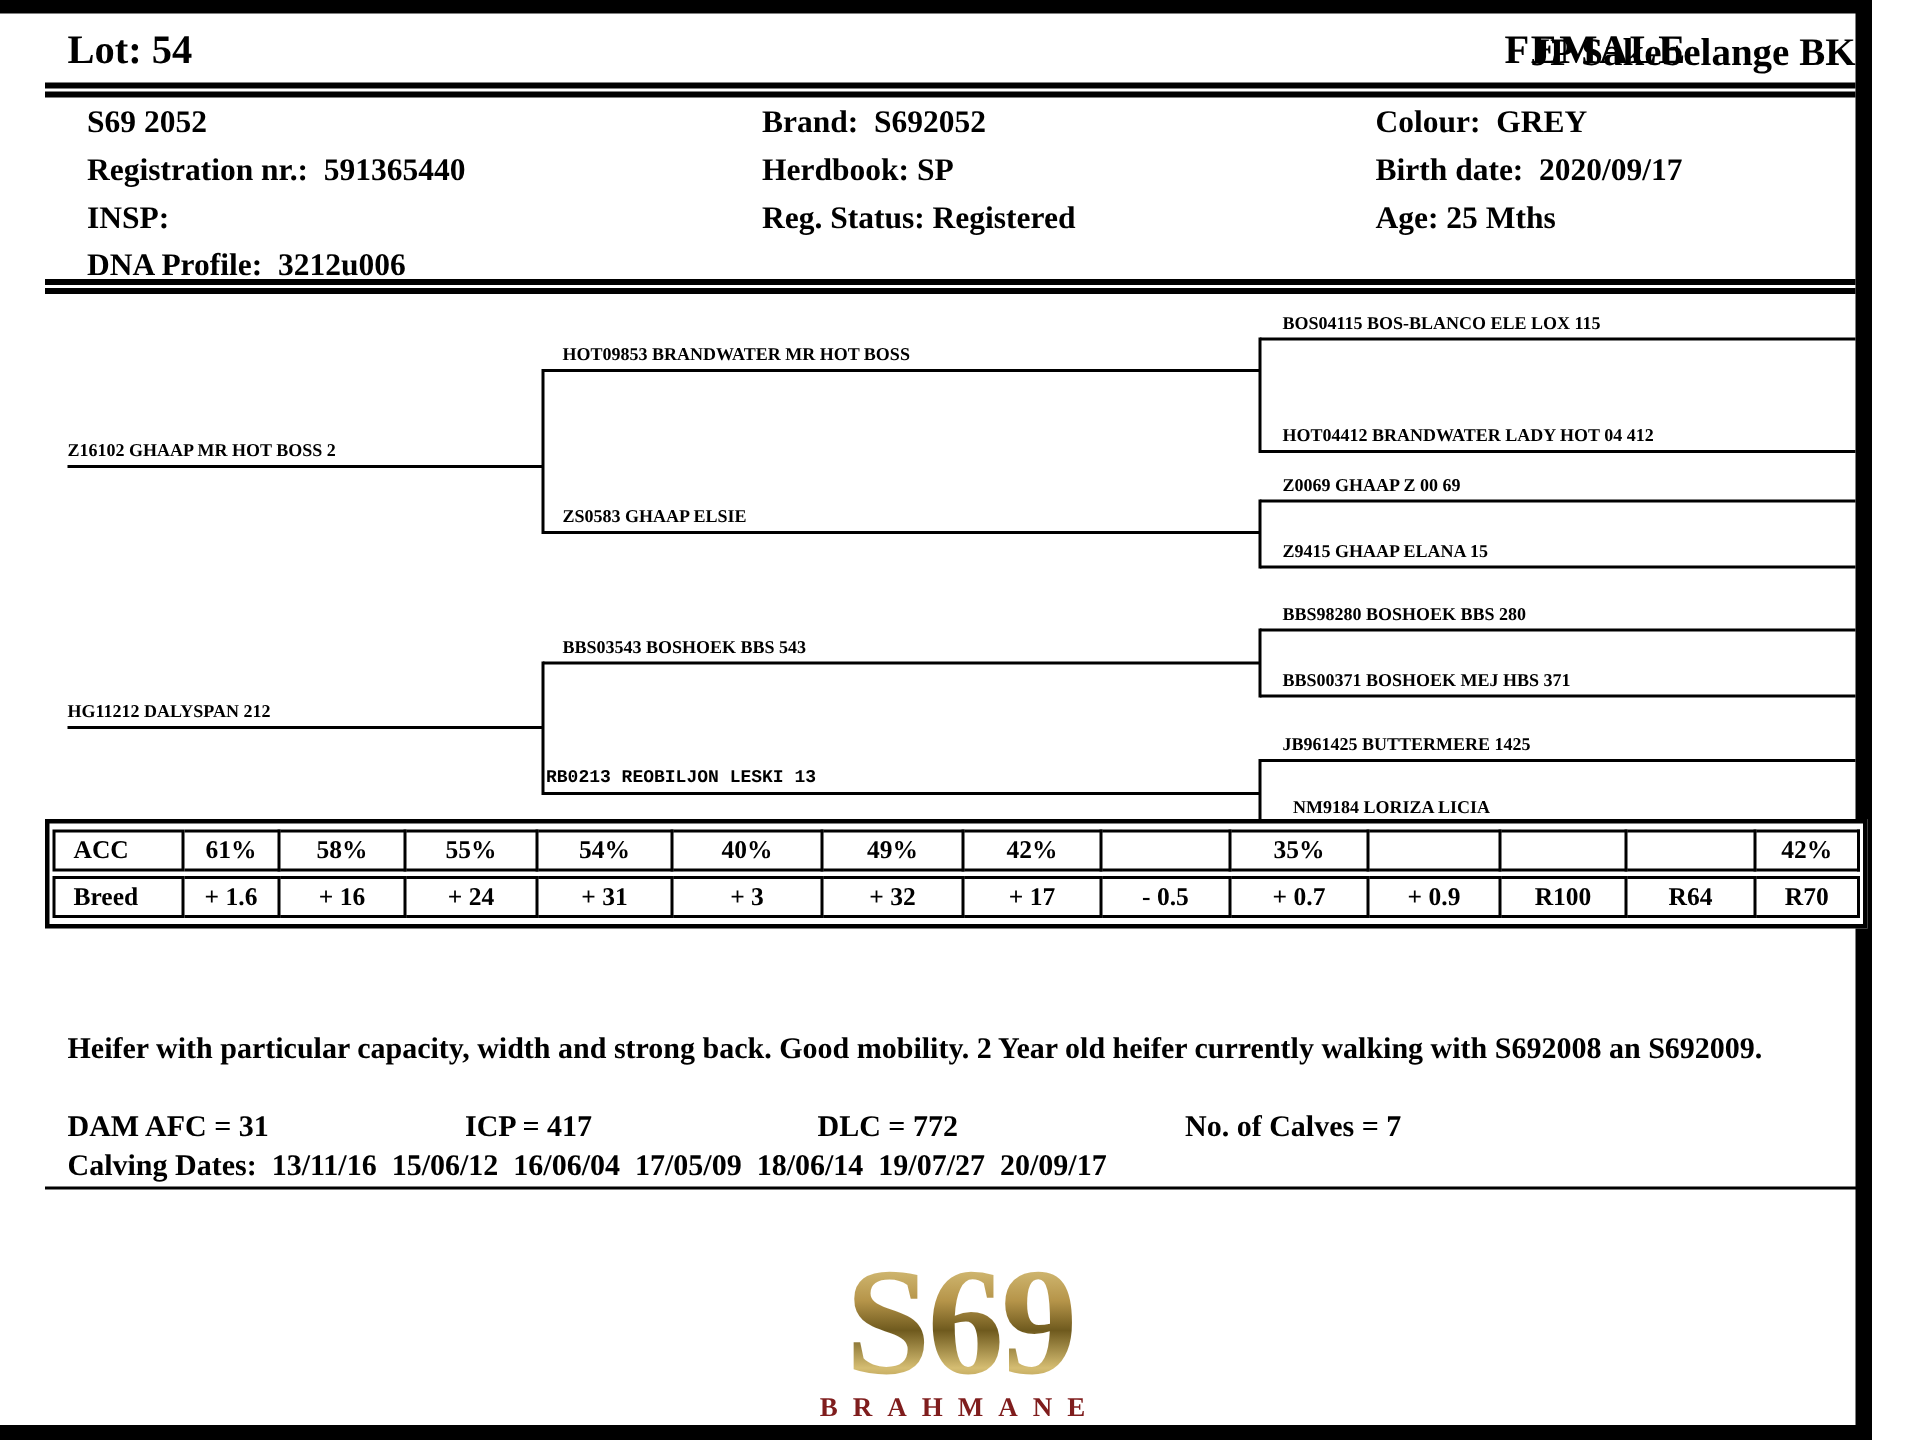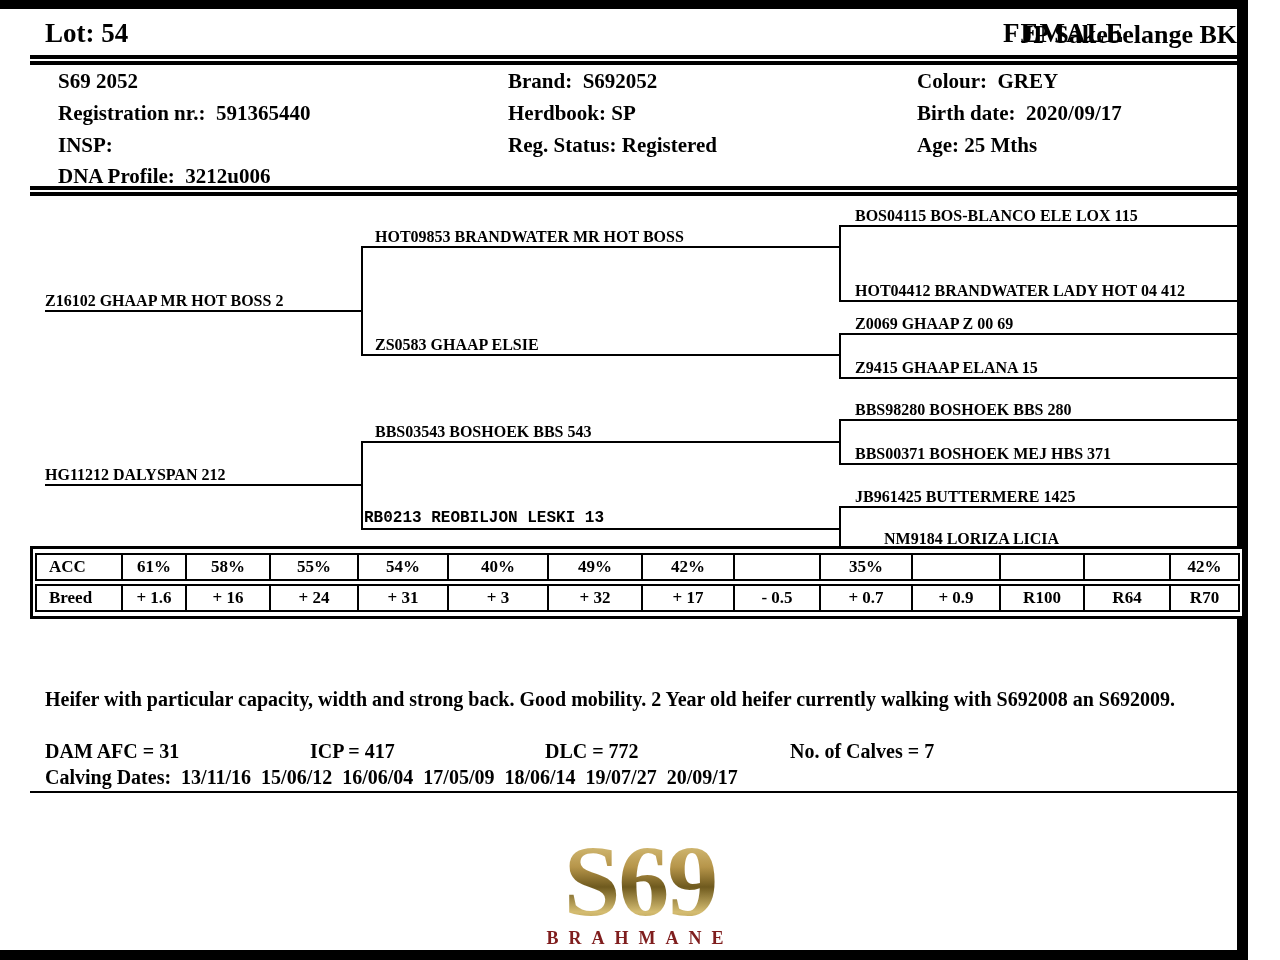--- a/index.html
+++ b/index.html
@@ -9,21 +9,21 @@
 
   .hdr-lot   { position:absolute; left:45px;  top:18px; font-size:27px; }
   .hdr-farm  { position:absolute; left:0; top:20px; width:1237px; text-align:right; font-size:26px; }
   .hdr-sex   { position:absolute; left:1003px; top:18px; font-size:27px; letter-spacing:1px; }
 
   .dbl-rule { position:absolute; left:30px; width:1207px; height:10px;
               border-top:4px solid #000; border-bottom:4px solid #000; }
 
   .info { position:absolute; font-size:21px; white-space:pre; }
 
-  .pnode { position:absolute; border-bottom:2px solid #000; font-size:16px;
+  .pnode { position:absolute; border-bottom:2px solid #000; font-size:12px;
            display:flex; align-items:flex-end; line-height:19px; }
   .pnode.noline { border-bottom:none; }
   .vline { position:absolute; width:2px; background:#000; }
 
   .ebv-wrap { position:absolute; left:30px; top:546px; width:1215px;
               border:3px solid #000; padding:1px 2px; background:#fff; }
   table.ebv { width:100%; table-layout:fixed; border-collapse:separate; border-spacing:0 3px; }
   table.ebv th, table.ebv td { border:2px solid #000; border-left:none; height:28px;
               font-size:17px; font-weight:700; text-align:center; overflow:hidden; white-space:nowrap; }
   table.ebv th:first-child, table.ebv td:first-child { border-left:2px solid #000; }
@@ -100,21 +100,21 @@
   </div>
 <div class="pnode" style="left:840px; top:395px; width:397px; height:26px; padding-left:15px;">
   <span>BBS98280 BOSHOEK BBS 280</span>
   </div>
 <div class="pnode" style="left:840px; top:439px; width:397px; height:26px; padding-left:15px;">
   <span>BBS00371 BOSHOEK MEJ HBS 371</span>
   </div>
 <div class="pnode" style="left:840px; top:482px; width:397px; height:26px; padding-left:15px;">
   <span>JB961425 BUTTERMERE 1425</span>
   </div>
-<div class="pnode noline" style="left:880px; top:524px; width:352px; height:24px; padding-left:4px;">
+<div class="pnode noline" style="left:840px; top:524px; width:352px; height:24px; padding-left:22px;">
   <span>NM9184 LORIZA LICIA</span>
   </div>
 
 <div class="vline" style="left:361px; top:246px; height:110px;"></div>
 <div class="vline" style="left:361px; top:441px; height:89px;"></div>
 <div class="vline" style="left:839px; top:225px; height:77px;"></div>
 <div class="vline" style="left:839px; top:333px; height:46px;"></div>
 <div class="vline" style="left:839px; top:419px; height:46px;"></div>
 <div class="vline" style="left:839px; top:506px; height:42px;"></div>
 

